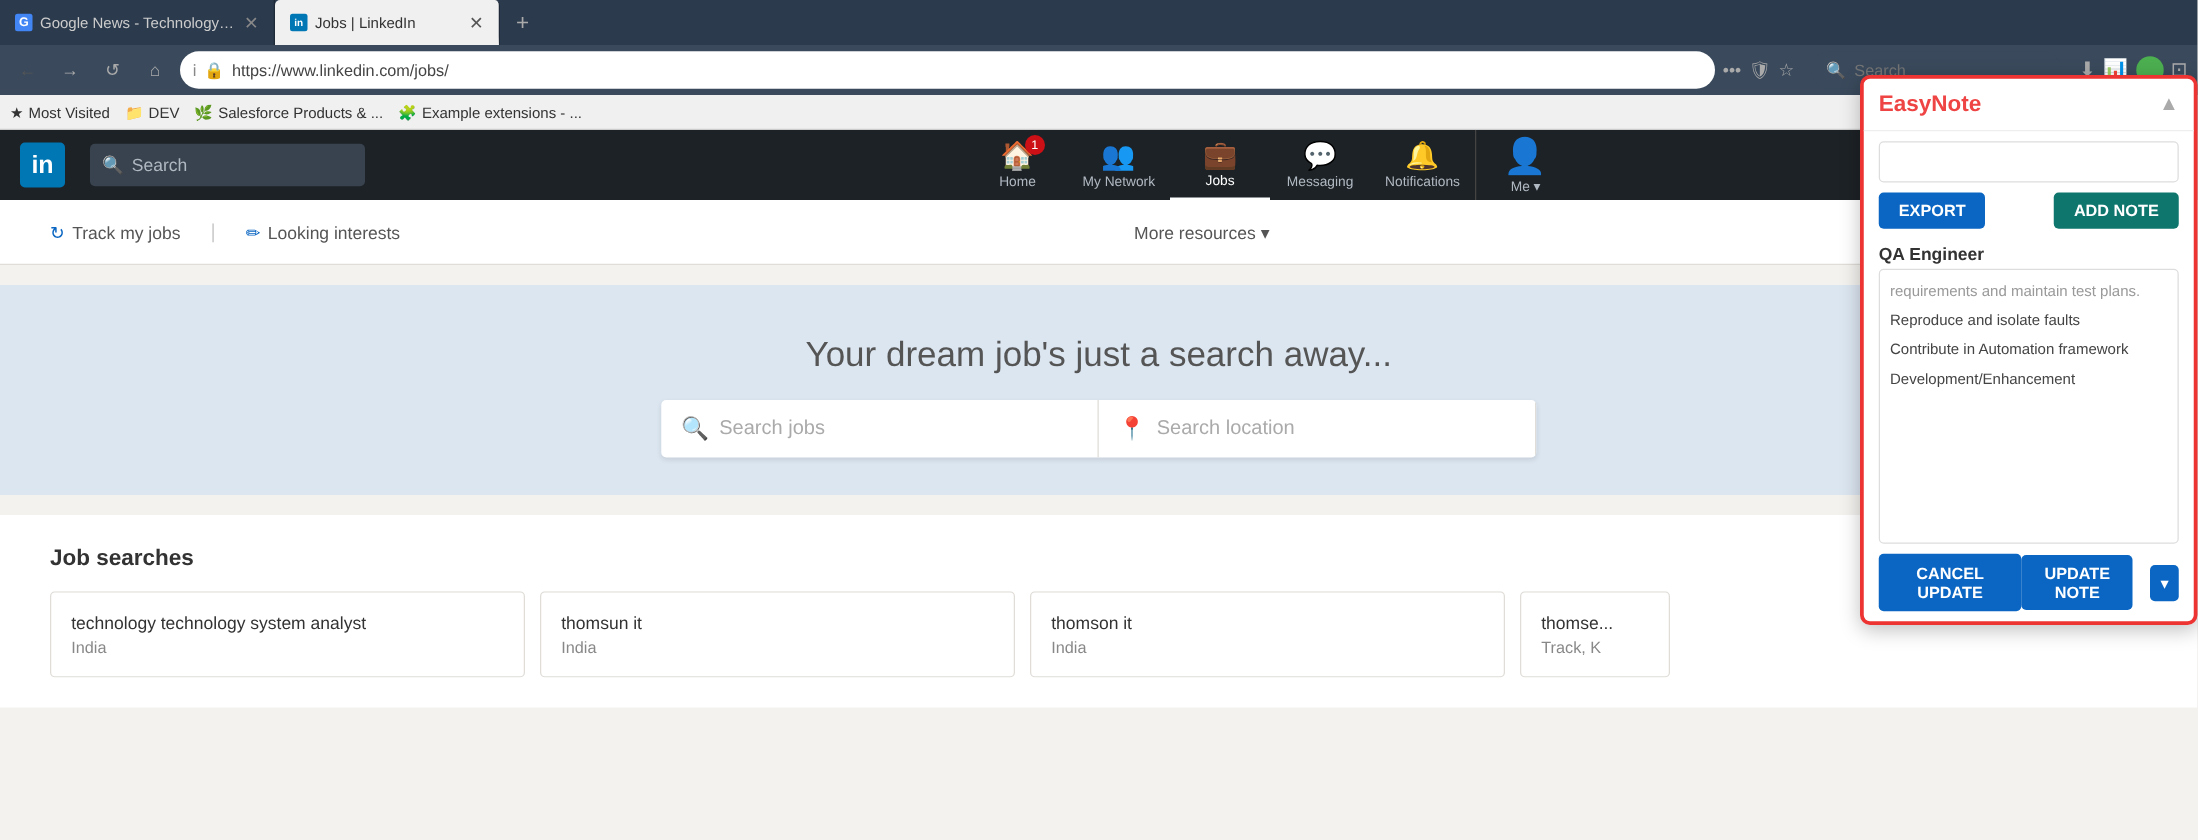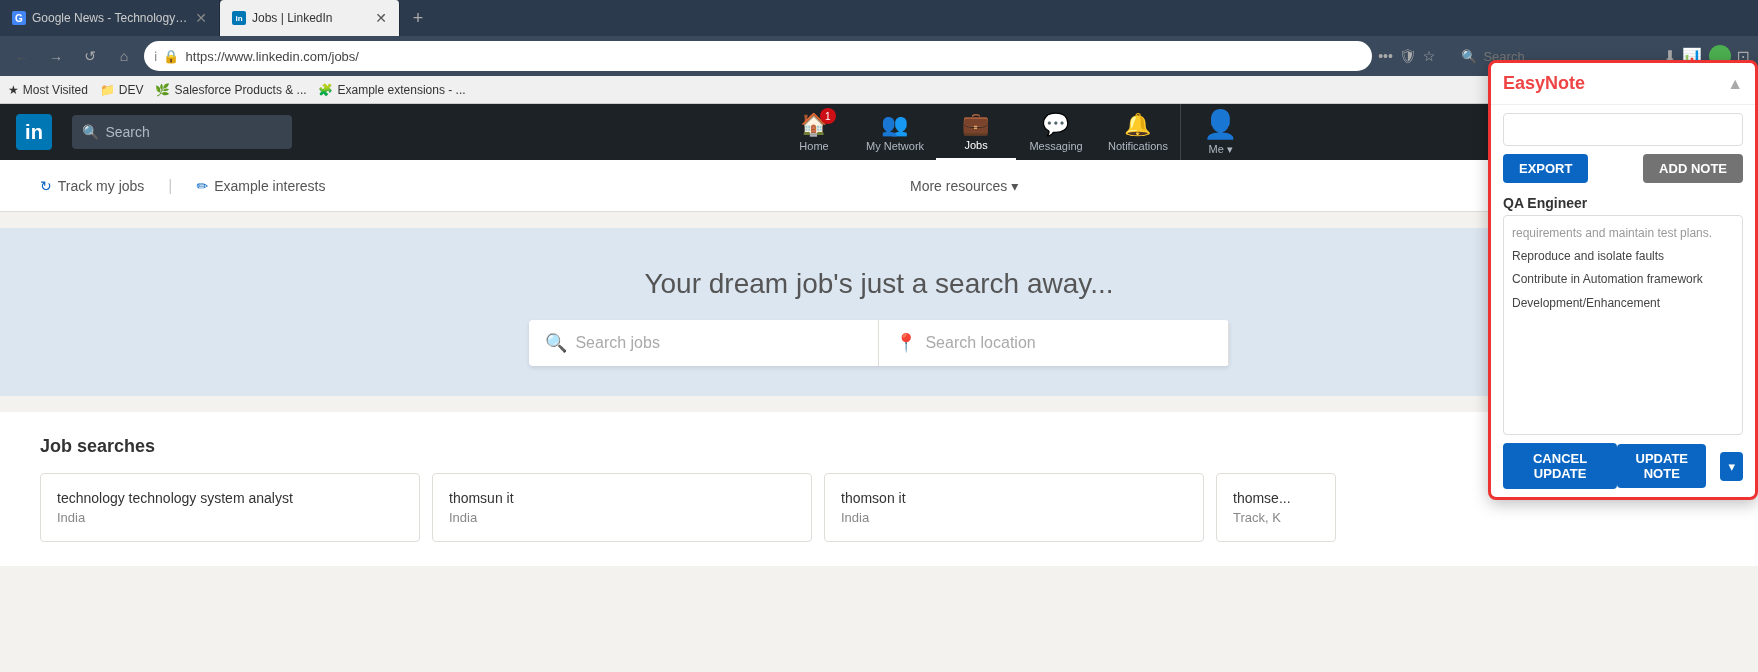--- a/index.html
+++ b/index.html
@@ -64,21 +64,21 @@
     .job-card-subtitle { font-size: 13px; color: #888; }
 
     
     .easynote-panel { position: fixed; top: 60px; right: 0; width: 270px; height: 440px; background: white; border: 3px solid #e33; border-radius: 8px; display: flex; flex-direction: column; z-index: 9999; box-shadow: 0 4px 16px rgba(0,0,0,0.25); }
     .easynote-header { display: flex; align-items: center; justify-content: space-between; padding: 10px 12px; border-bottom: 1px solid #eee; }
     .easynote-title { font-size: 18px; font-weight: 700; color: #ef4444; }
     .easynote-close { color: #aaa; font-size: 16px; cursor: pointer; }
     .easynote-search-input { width: 100%; padding: 8px 12px; border: 1px solid #ddd; border-radius: 4px; font-size: 13px; margin: 8px 12px 0; width: calc(100% - 24px); outline: none; }
     .easynote-actions { display: flex; justify-content: space-between; padding: 8px 12px; }
     .btn-export { background: #0a66c2; color: white; border: none; border-radius: 4px; padding: 7px 16px; font-size: 13px; font-weight: 600; cursor: pointer; }
-    .btn-add-note { background: #737373; color: white; border: none; border-radius: 4px; padding: 7px 16px; font-size: 13px; font-weight: 600; cursor: pointer; }
+    .btn-add-note { background: #0f766e; color: white; border: none; border-radius: 4px; padding: 7px 16px; font-size: 13px; font-weight: 600; cursor: pointer; }
     .note-title { padding: 4px 12px; font-size: 14px; font-weight: 600; color: #333; }
     .note-content { flex: 1; margin: 0 12px; border: 1px solid #ddd; border-radius: 4px; overflow-y: auto; padding: 6px 8px; font-size: 12px; color: #444; line-height: 1.6; position: relative; }
     .note-content-line { padding: 2px 0; }
     .note-content-line.faded { color: #999; }
     .note-update-actions { display: flex; justify-content: space-between; padding: 8px 12px; }
     .btn-cancel-update { background: #0a66c2; color: white; border: none; border-radius: 4px; padding: 8px 14px; font-size: 13px; font-weight: 600; cursor: pointer; }
     .btn-update-note { background: #0a66c2; color: white; border: none; border-radius: 4px; padding: 7px 16px; font-size: 13px; font-weight: 600; cursor: pointer; }
 
     
     .note-content::-webkit-scrollbar { width: 6px; }
@@ -187,21 +187,21 @@
   </div>
 
   <div class="jobs-toolbar">
     <div class="toolbar-btn">
       <span style="color:#0a66c2;">↻</span>
       <span>Track my jobs</span>
     </div>
     <span class="toolbar-separator">|</span>
     <div class="toolbar-btn">
       <span style="color:#0a66c2;">✏</span>
-      <span>Example interests</span>
+      <span>Looking interests</span>
     </div>
     <div class="toolbar-more">
       <span>More resources</span>
       <span>▾</span>
     </div>
     <span style="margin-left:auto; color:#555; font-size:14px; cursor:pointer;">Looking for talent?</span>
   </div>
 
   <div class="jobs-hero">
     <div class="hero-title">Your dream job's just a search away...</div>

